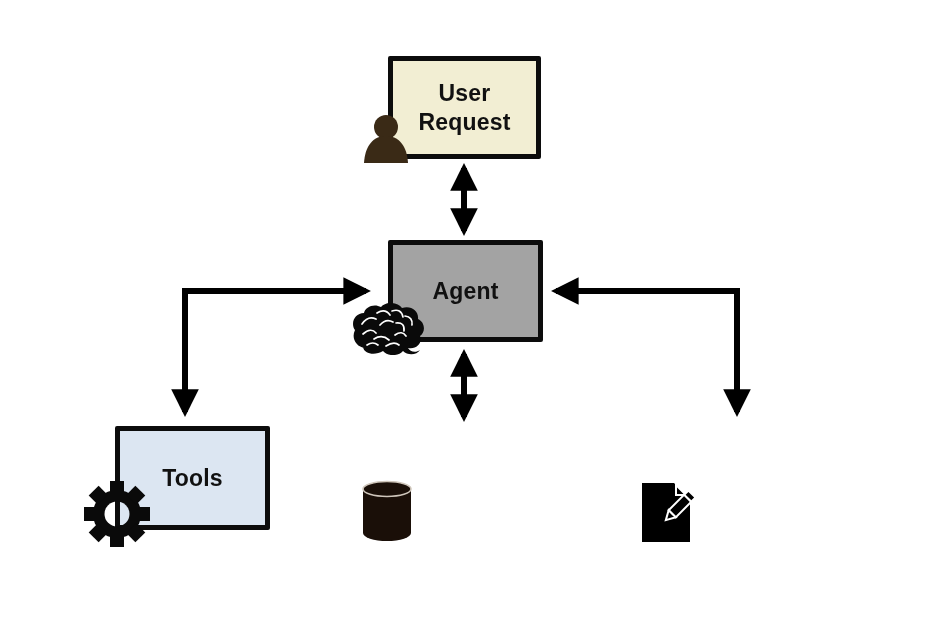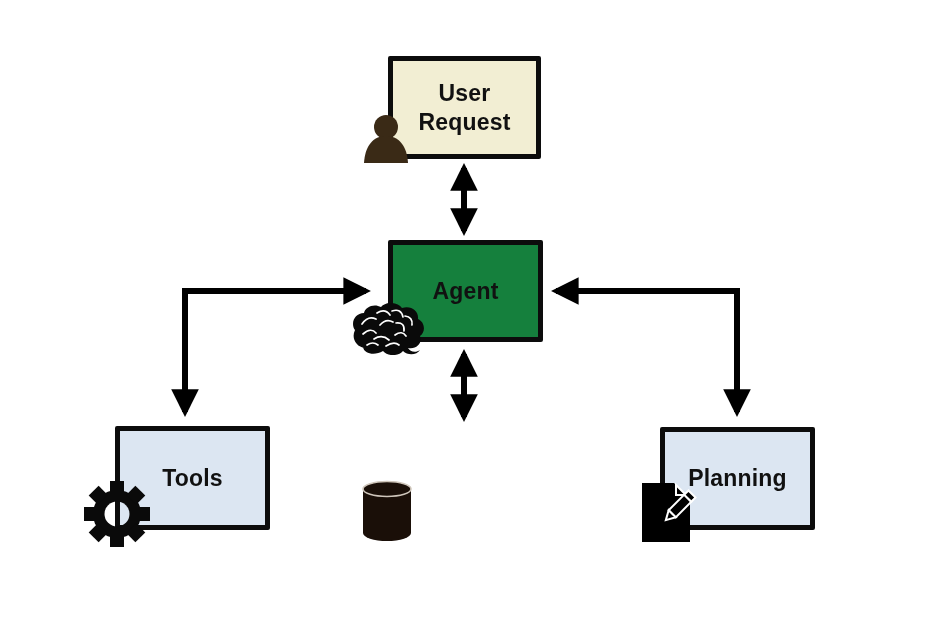--- a/index.html
+++ b/index.html
@@ -64,32 +64,29 @@
 
     <polyline points="185,412 185,291 366,291" fill="none" stroke="#000" stroke-width="6" marker-start="url(#ah)" marker-end="url(#ah)"></polyline>
 
     <polyline points="737,412 737,291 556,291" fill="none" stroke="#000" stroke-width="6" marker-start="url(#ah)" marker-end="url(#ah)"></polyline>
   </svg>
 
   <div class="node" id="node-user-request" style="background-color: rgb(242, 238, 211);">
     <span class="label">User Request</span>
   </div>
 
-  <div class="node" id="node-agent" style="background-color: #15803d;">
+  <div class="node" id="node-agent" style="background-color: #a3a3a3;">
     <span class="label">Agent</span>
   </div>
 
   <div class="node" id="node-tools" style="background-color: rgb(220, 230, 242); text-align: center;">
     <span class="label">Tools</span>
   </div>
 
 
-  <div class="node" id="node-planning" style="background-color: rgb(220, 230, 242);">
-    <span class="label">Planning</span>
-  </div>
 
   <svg class="icon" id="icon-person" width="58" height="50" viewBox="0 0 58 50" xmlns="http://www.w3.org/2000/svg">
     <circle cx="25" cy="13" r="12" fill="#3a2a16"></circle>
     <path d="M25,22 C12,22 4,32 3,49 L47,49 C46,32 38,22 25,22 z" fill="#3a2a16"></path>
   </svg>
 
   <svg class="icon" id="icon-brain" width="74" height="52" viewBox="0 0 74 52" xmlns="http://www.w3.org/2000/svg">
     <path fill="#0a0a0a" d="M15,45 C6,44 1,35 5,27 C0,20 5,10 14,10 C15,4 24,0 31,4 C36,-2 48,-1 52,5 C61,2 69,8 68,16 C75,19 76,29 70,33 C73,40 66,47 58,45 C60,49 66,50 70,47 C67,52 58,53 53,48 C49,53 38,54 33,48 C25,53 14,51 13,44 z"></path>
     <g stroke="#ffffff" stroke-width="1.7" fill="none" stroke-linecap="round">
       <path d="M12,21 q6,-9 14,-5"></path>

